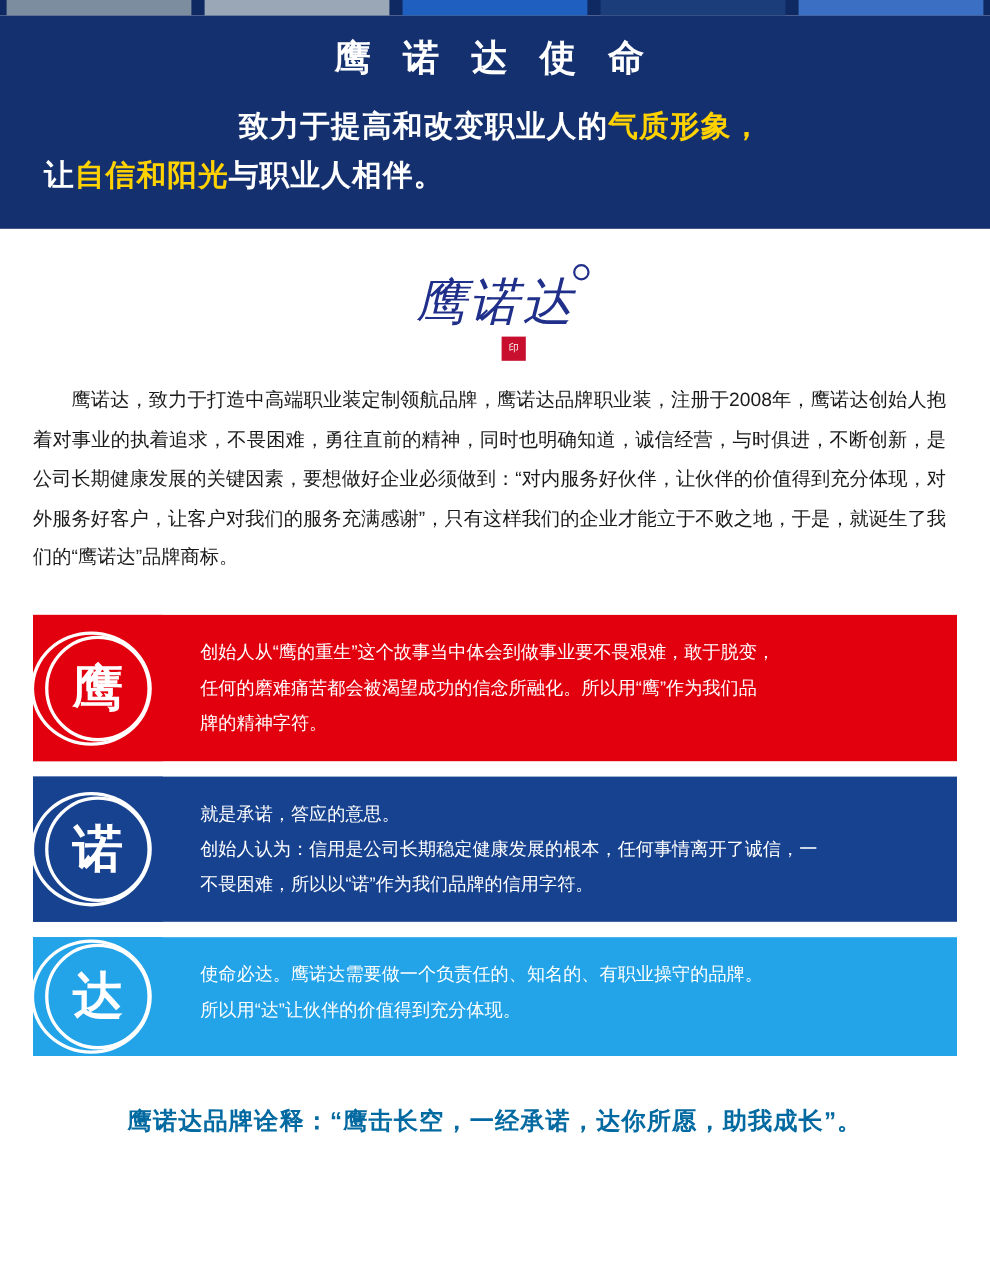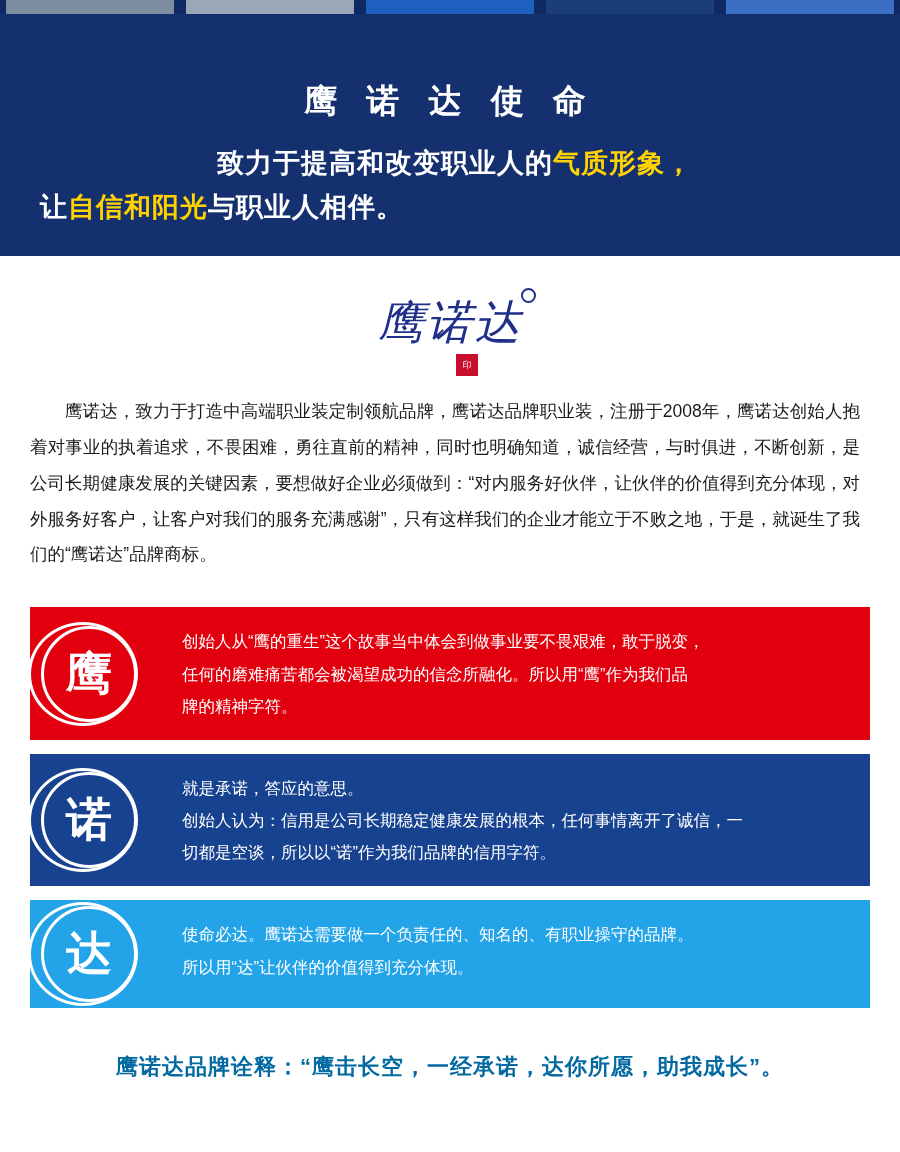--- a/index.html
+++ b/index.html
@@ -44,21 +44,20 @@
     color: #ffffff;
     text-align: center;
   }
   .mission .title {
     font-size: 33px;
     font-weight: bold;
     letter-spacing: 10px;
     color: #ffffff;
     margin-bottom: 18px;
     line-height: 1.3;
-    margin-top: 48px;
   }
   .mission .line {
     font-size: 27px;
     font-weight: bold;
     line-height: 1.65;
     letter-spacing: 1px;
   }
   .mission .line1 { text-align: center; padding-left: 10px; font-family: Liberation Serif, serif; }
   .mission .line2 { text-align: left; padding-right: 30px; }
   .hl { color: #ffd200; }
@@ -243,21 +242,21 @@
 
     <div class="block navy">
       <div class="badge">
         <div class="ring">
           <span class="ch">诺</span>
         </div>
       </div>
       <div class="body">
         <p>就是承诺，答应的意思。</p>
         <p>创始人认为：信用是公司长期稳定健康发展的根本，任何事情离开了诚信，一</p>
-        <p>切都是空谈，所以以“诺”作为我们品牌的信用字符。</p>
+        <p>不畏困难，所以以“诺”作为我们品牌的信用字符。</p>
       </div>
     </div>
 
     <div class="block blue">
       <div class="badge">
         <div class="ring">
           <span class="ch">达</span>
         </div>
       </div>
       <div class="body">

